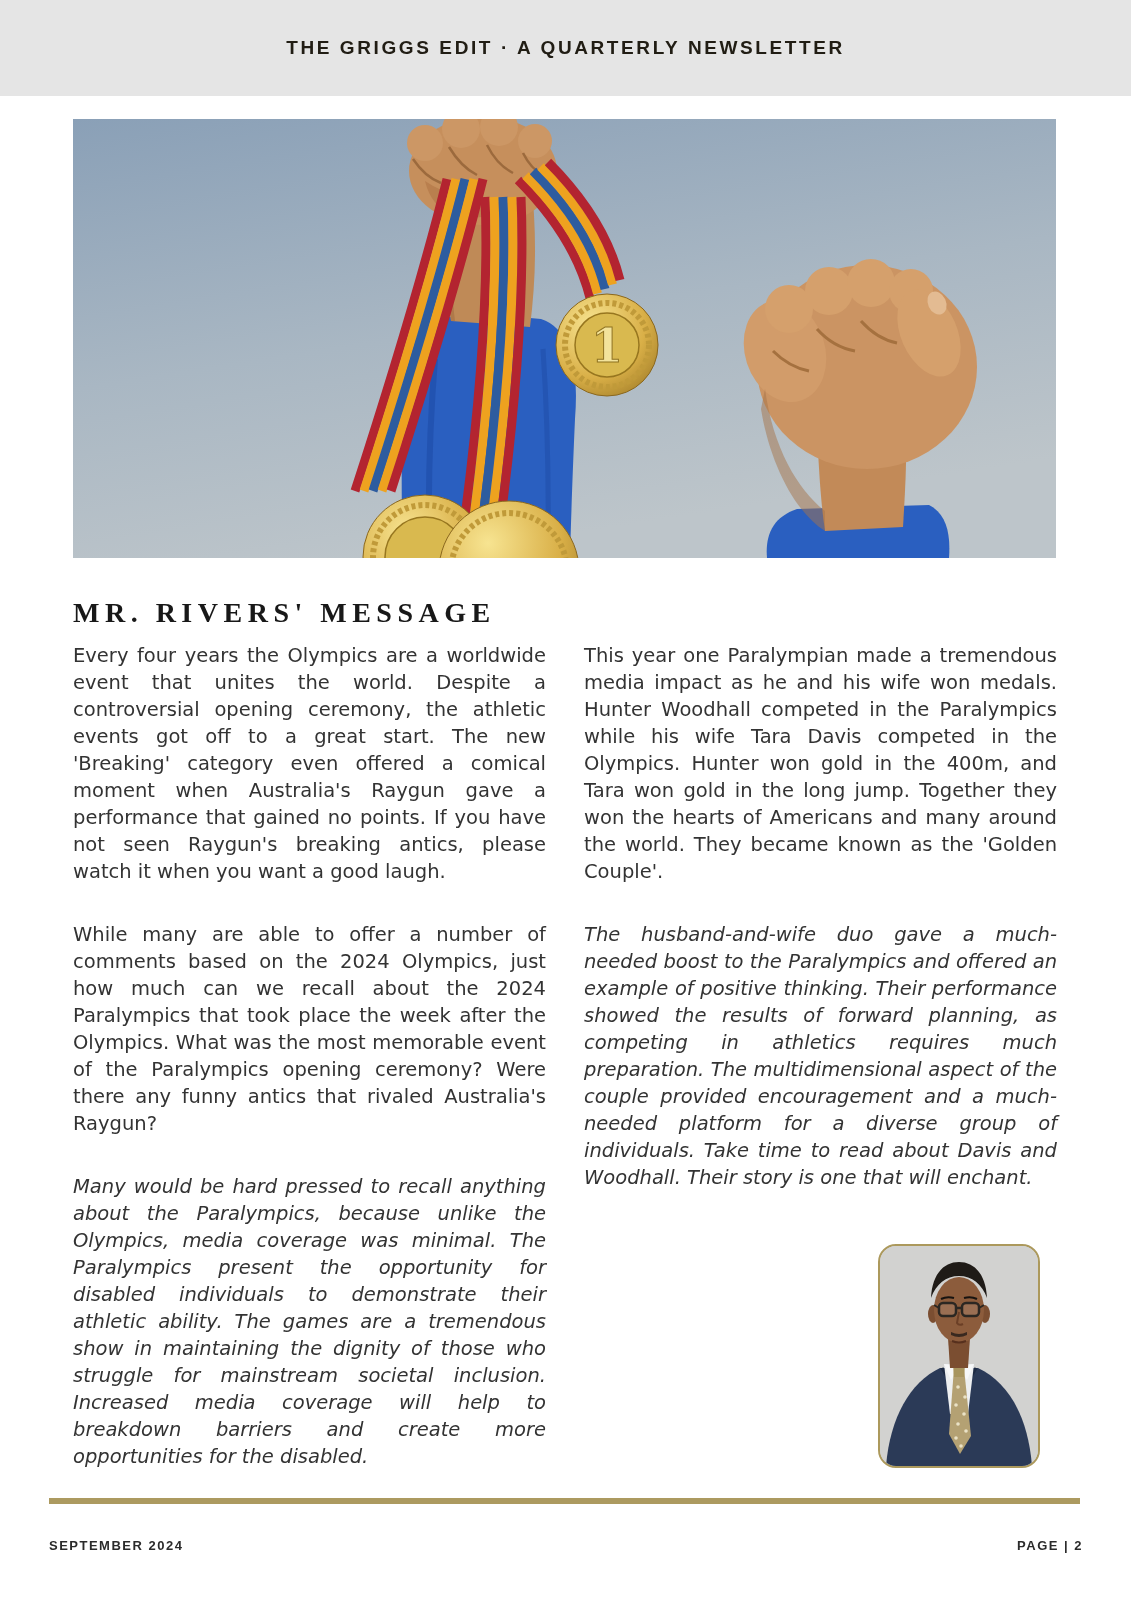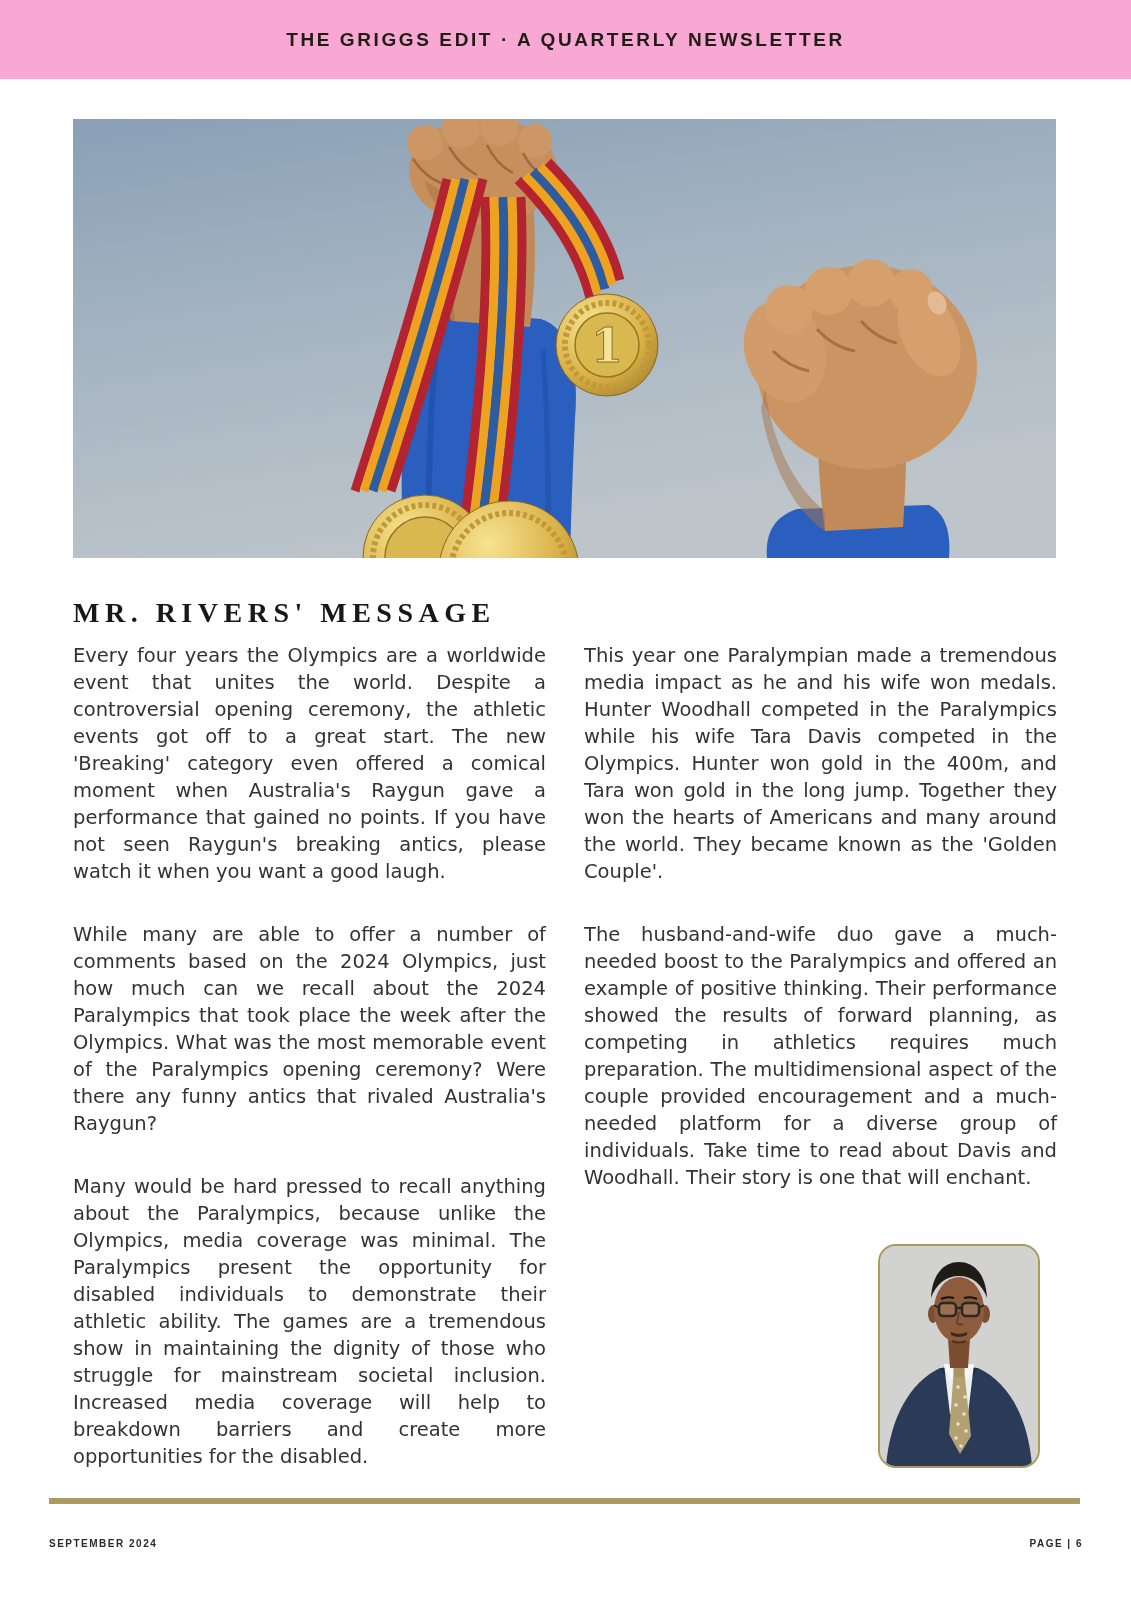--- a/index.html
+++ b/index.html
@@ -6,22 +6,22 @@
   .page{
     position:relative;
     width:1131px;height:1600px;
     background:#ffffff;
     margin:0 auto;
     overflow:hidden;
     font-family:"DejaVu Sans",sans-serif;
   }
   
   .band{
-    position:absolute;left:0;top:0;width:1131px;height:79px;
-    background:#f9a8d4;
+    position:absolute;left:0;top:0;width:1131px;height:96px;
+    background:#e5e5e5;
     display:flex;align-items:center;justify-content:center;
   }
   .band-title{
     font-family:"Liberation Sans",sans-serif;
     font-weight:bold;font-size:19px;letter-spacing:2.6px;
     color:#211d14;white-space:nowrap;
   }
   
   .hero{
     position:absolute;left:73px;top:119px;width:983px;height:439px;
@@ -39,21 +39,21 @@
   .columns{
     position:absolute;left:73px;top:642px;width:984px;
     display:flex;gap:38px;
   }
   .col{width:481px;}
   .col p{
     margin:0 0 36px 0;
     font-size:19.5px;line-height:27px;color:#333333;
     text-align:justify;
   }
-  .col p:last-child{margin-bottom:0;}
+  .col p:last-child{margin-bottom:0;font-style:italic;}
   
   .portrait{
     position:absolute;left:878px;top:1244px;width:158px;height:220px;
     border:2px solid #ac995c;border-radius:18px;
     overflow:hidden;box-sizing:content-box;
     background:#d2d2d0;
   }
   .portrait svg{display:block;}
   .caption{
     position:absolute;left:664px;top:1413px;width:230px;
@@ -61,21 +61,21 @@
     font-size:18.5px;line-height:26px;color:#222222;
   }
   
   .rule{
     position:absolute;left:49px;top:1498px;width:1031px;height:6px;
     background:#ac9a60;
   }
   .footer-left,.footer-right{
     position:absolute;top:1538px;
     font-family:"Liberation Sans",sans-serif;
-    font-weight:bold;font-size:10px;letter-spacing:1.5px;color:#2b2b2b;
+    font-weight:bold;font-size:13px;letter-spacing:1.5px;color:#2b2b2b;
     white-space:nowrap;
   }
   .footer-left{left:49px;}
   .footer-right{right:48px;}
 </style>
 </head>
 <body>
 
 <div class="page">
 
@@ -244,15 +244,15 @@
       <path d="M61,53 Q67,50 74,52" stroke="#171310" stroke-width="2" fill="none"></path>
       <path d="M84,52 Q91,50 97,53" stroke="#171310" stroke-width="2" fill="none"></path>
       <path d="M79,66 L77,77 Q79,80 83,78" stroke="#6b3f26" stroke-width="2" fill="none"></path>
       <path d="M71,86 Q79,90 87,86 L87,89 Q79,93 71,89 Z" fill="#2a201a" opacity="0.85"></path>
       <path d="M72,95 Q79,98 86,95" stroke="#57301d" stroke-width="2" fill="none"></path>
     </svg>
   </div>
 
   <div class="rule"></div>
   <div class="footer-left">SEPTEMBER 2024</div>
-  <div class="footer-right">PAGE | 6</div>
+  <div class="footer-right">PAGE | 2</div>
 
 </div>
 
 </body></html>

